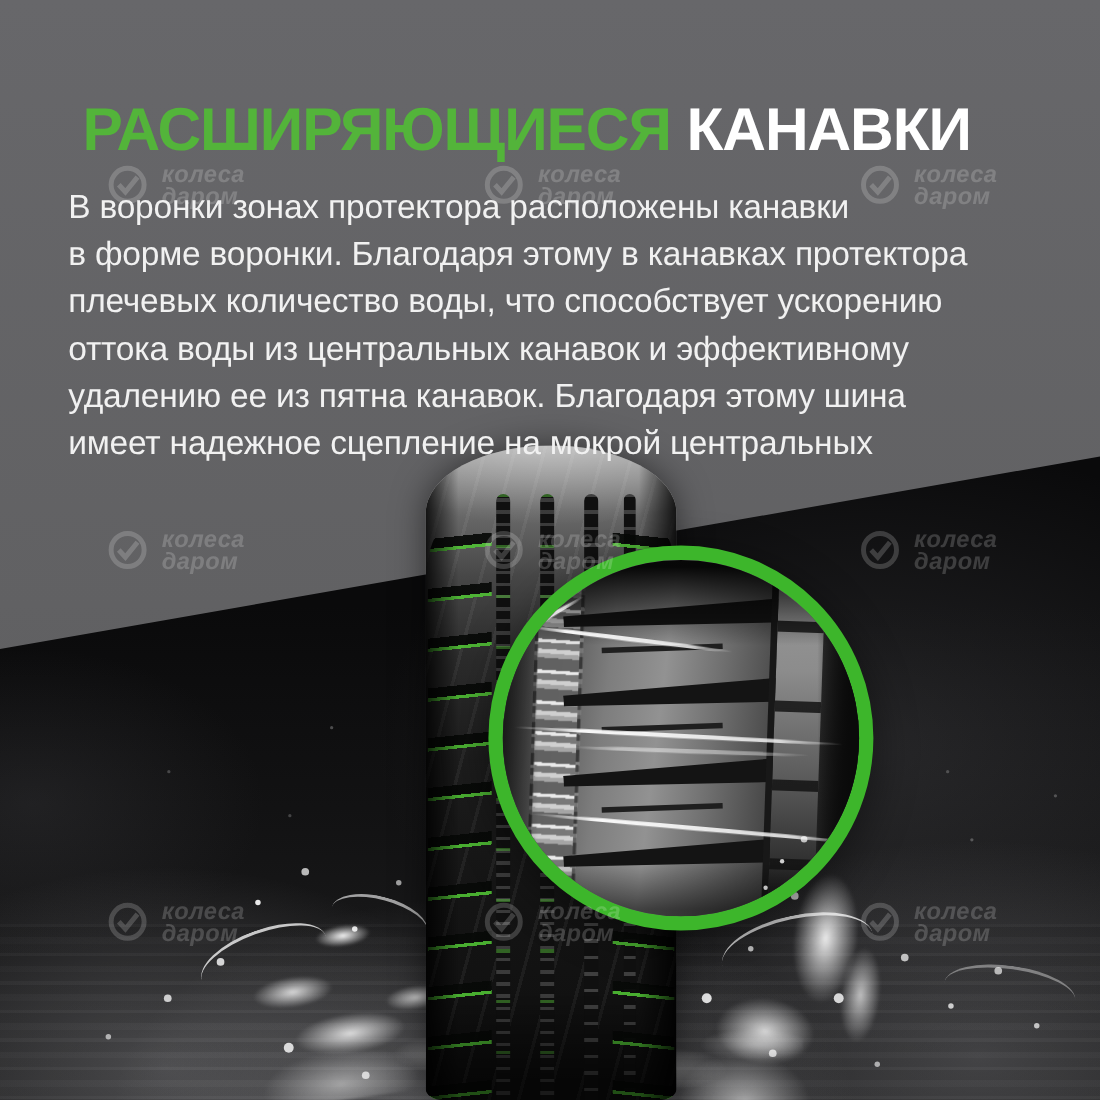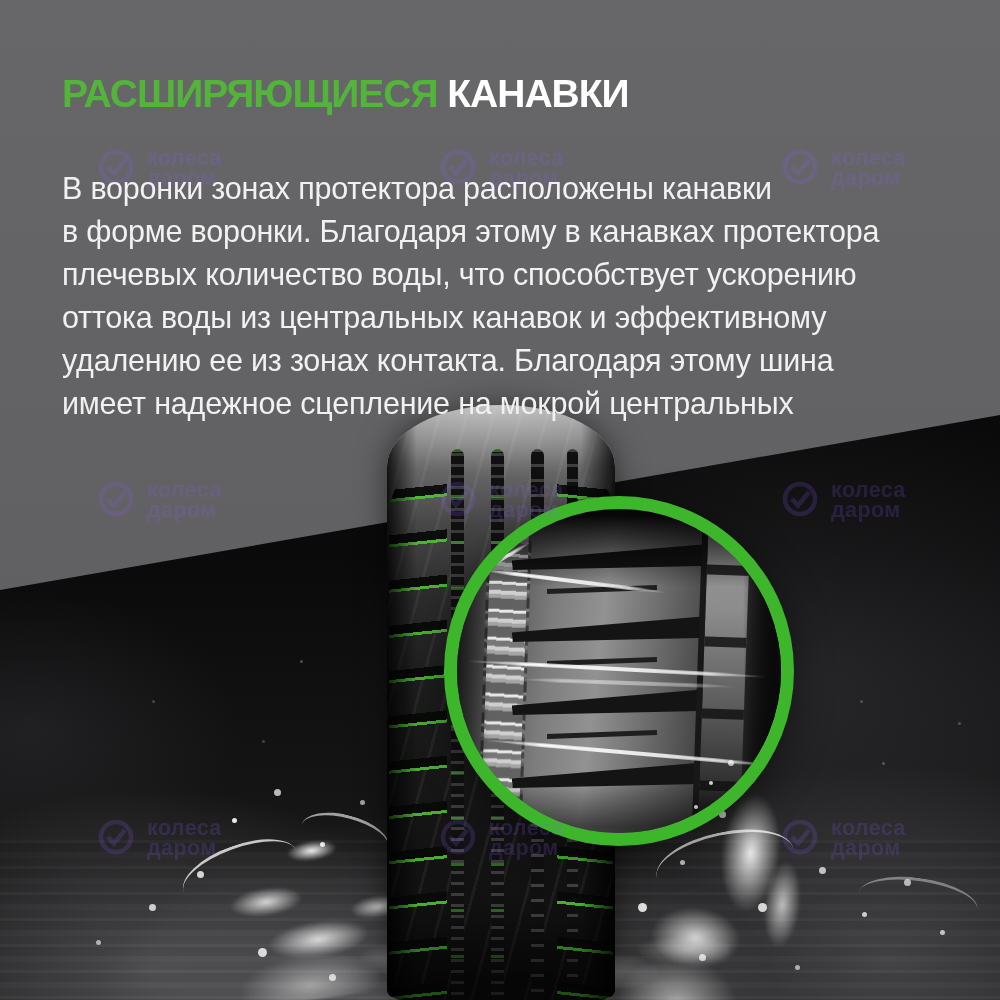--- a/index.html
+++ b/index.html
@@ -142,30 +142,30 @@
   .st1{top:70px;left:20px;width:190px;transform:rotate(7deg);}
   .st2{top:158px;left:10px;width:300px;transform:rotate(3deg);}
   .st3{top:242px;left:25px;width:300px;transform:rotate(5deg);}
   .st4{top:55px;left:-15px;width:95px;transform:rotate(-30deg);}
   .st5{top:172px;left:60px;width:220px;transform:rotate(2deg);opacity:.5;}
   .m-drops{left:0;top:0;width:4px;height:4px;border-radius:50%;background:transparent;
     box-shadow:252px 272px 0 0 rgba(255,255,255,.8),272px 252px 0 1px rgba(255,255,255,.7),
       237px 296px 0 0 rgba(255,255,255,.75),287px 287px 0 0 rgba(255,255,255,.8),
       302px 257px 0 1px rgba(255,255,255,.6),262px 310px 0 0 rgba(255,255,255,.7);}
   
-  .wm{position:absolute;display:flex;gap:11px;align-items:center;color:#8b5cf6;
-    opacity:.18;z-index:30;pointer-events:none;}
+  .wm{position:absolute;display:flex;gap:11px;align-items:flex-end;color:#ffffff;
+    opacity:.18;z-index:30;pointer-events:none;font-style:italic;}
   .wm svg{width:40px;height:40px;flex:0 0 auto;}
   .wm .t{font-weight:700;font-size:21.5px;line-height:20px;letter-spacing:.4px;padding-top:2px;}
   .wm .t span{display:block;}
   .wm-c1{left:96px;} .wm-c2{left:438px;} .wm-c3{left:780px;}
   .wm-r1{top:146px;} .wm-r2{top:478px;} .wm-r3{top:816px;}
   
-  h1.headline{position:absolute;left:62px;top:72px;margin:0;z-index:40;white-space:nowrap;
-    font-size:39px;font-weight:700;letter-spacing:-1px;color:#fff;}
+  h1.headline{position:absolute;left:62px;top:72px;margin:13px;z-index:40;white-space:nowrap;
+    font-size:55px;font-weight:700;letter-spacing:-1px;color:#fff;}
   h1.headline .hl{color:var(--accent-green,#53b43a);}
   .para{position:absolute;left:62px;top:167px;z-index:40;color:var(--body-text,#f1f1f1);
     font-size:30.5px;line-height:43px;font-weight:400;letter-spacing:-.2px;white-space:nowrap;}
 </style>
 </head>
 <body>
 
 <div class="stage">
 
   <div class="bg">
@@ -307,17 +307,17 @@
       </div>
   </div>
 
   <h1 class="headline"><span class="hl">РАСШИРЯЮЩИЕСЯ</span> <span>КАНАВКИ</span></h1>
 
   <div class="para">
     <div>В воронки зонах протектора расположены канавки</div>
     <div>в форме воронки. Благодаря этому в канавках протектора</div>
     <div>плечевых количество воды, что способствует ускорению</div>
     <div>оттока воды из центральных канавок и эффективному</div>
-    <div>удалению ее из зонах контакта. Благодаря этому шина</div>
+    <div>удалению ее из пятна канавок. Благодаря этому шина</div>
     <div>имеет надежное сцепление на мокрой центральных</div>
   </div>
 
 </div>
 
 </body></html>

